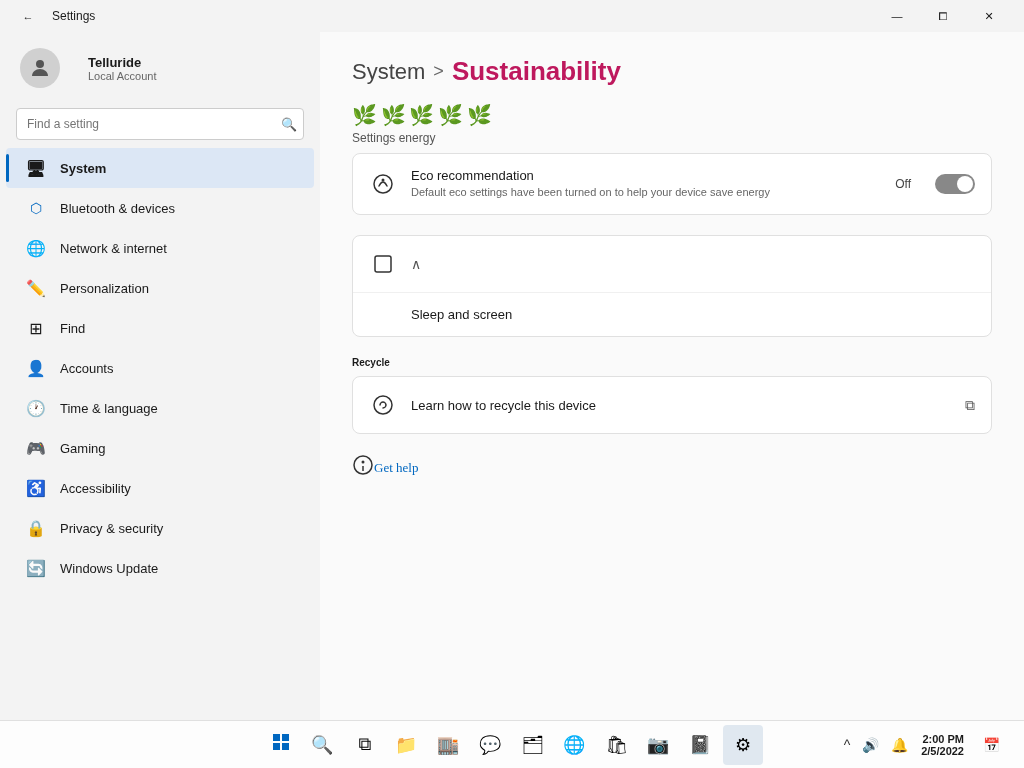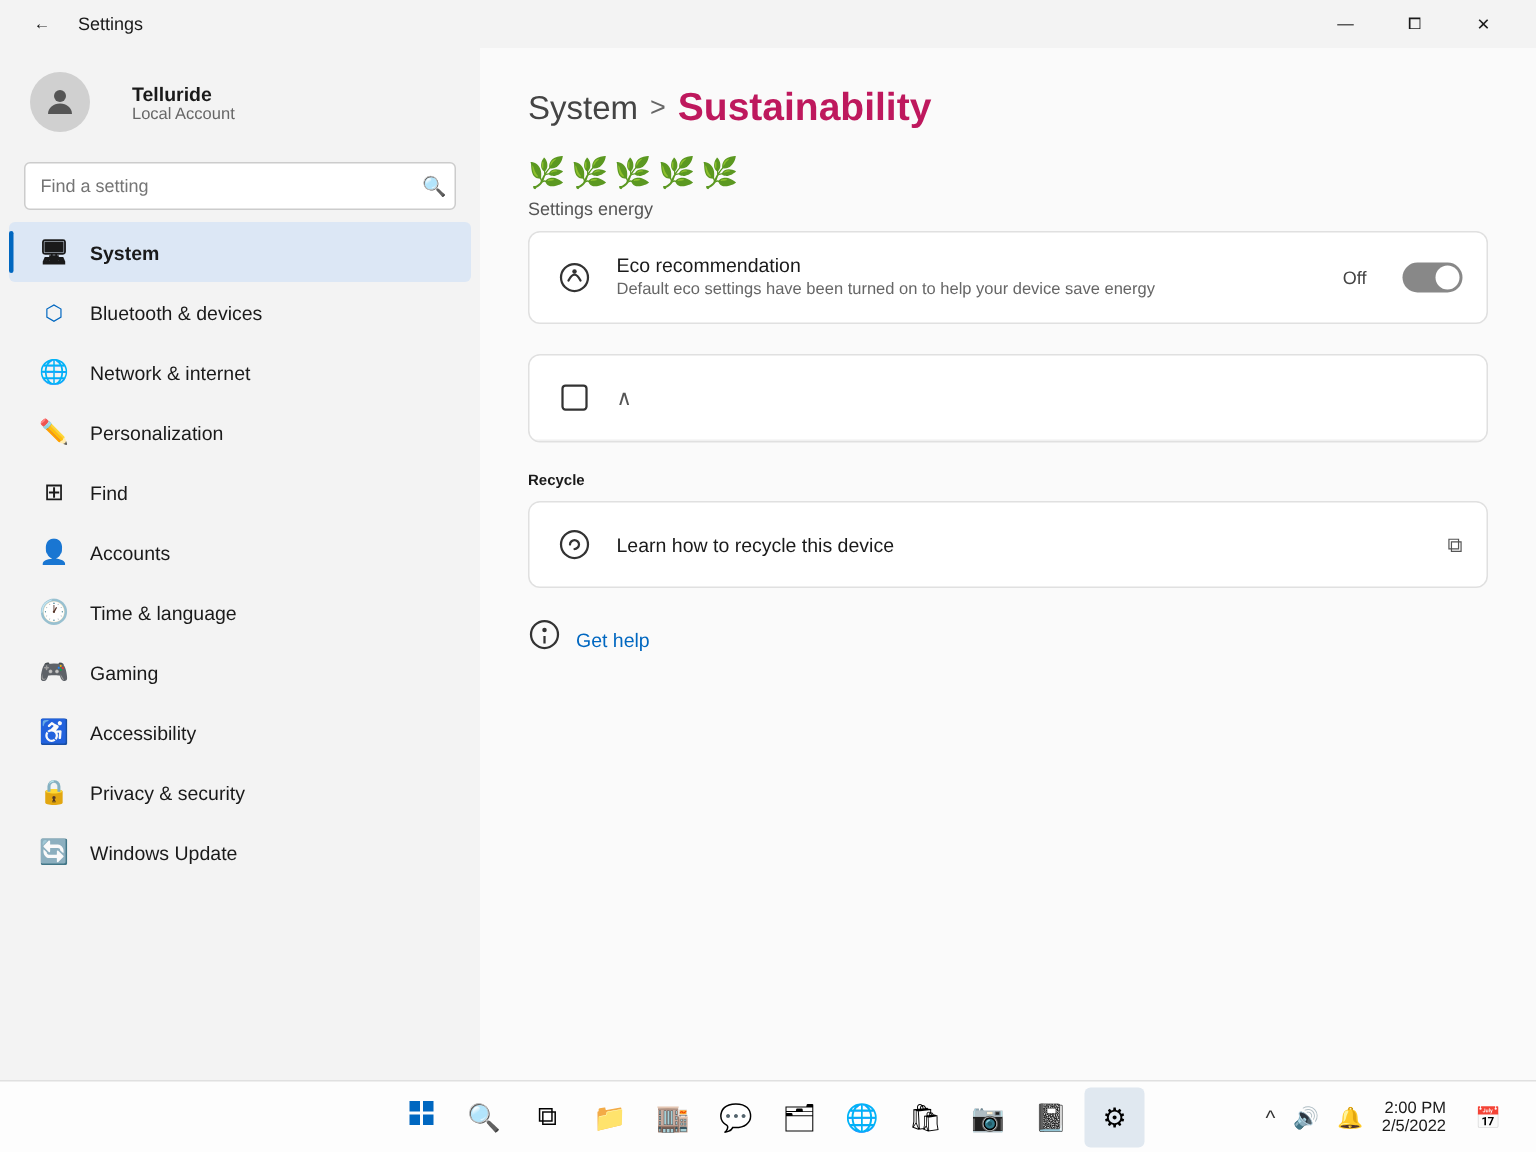--- a/index.html
+++ b/index.html
@@ -294,23 +294,23 @@
     }
 
     .ext-link-icon {
       font-size: 14px;
       color: #555;
     }
 
     .get-help {
       display: flex;
       align-items: center;
-      gap: 10px;
       margin-top: 16px;
       cursor: pointer;
+      font-family: Liberation Serif, serif;
     }
     .get-help-icon { font-size: 20px; color: #333; }
     .get-help-text { font-size: 13px; color: #0067c0; text-decoration: none; }
 
     
     .taskbar {
       height: 48px;
       background: #ffffffcc;
       backdrop-filter: blur(20px);
       border-top: 1px solid #e0e0e0;
@@ -337,20 +337,21 @@
       border: none;
       font-size: 18px;
     }
     .taskbar-time {
       display: flex;
       flex-direction: column;
       align-items: flex-end;
       font-size: 11px;
       color: #1a1a1a;
       cursor: pointer;
+      font-weight: bold;
     }
     .taskbar-sys-icons {
       display: flex;
       align-items: center;
       gap: 4px;
     }
     .taskbar-sys-icon {
       font-size: 14px;
       color: #333;
       cursor: pointer;
@@ -494,20 +495,25 @@
     </div>
 
     <div class="advanced-section">
       <div class="advanced-header">
         <div class="card-icon">
           <svg width="22" height="22" viewBox="0 0 22 22" fill="none" stroke="#333" stroke-width="1.5">
             <rect x="3" y="3" width="16" height="16" rx="2"></rect>
           </svg>
         </div>
         <div class="chevron-up">∧</div>
+      </div>
+      <div class="advanced-body">
+        <div class="advanced-sub-item">
+          <span>Sleep and screen</span>
+        </div>
       </div>
     </div>
 
     <div class="recycle-section-label">Recycle</div>
     <div class="card-list">
       <div class="card-item">
         <div class="card-icon">
           <svg width="24" height="24" viewBox="0 0 24 24" fill="none" stroke="#333" stroke-width="1.5">
             <circle cx="12" cy="12" r="9"></circle>
             <path d="M9 12c0-1.5 1.5-3 3-3s3 1.5 3 3-1.5 3-3 3" stroke-linecap="round"></path>

